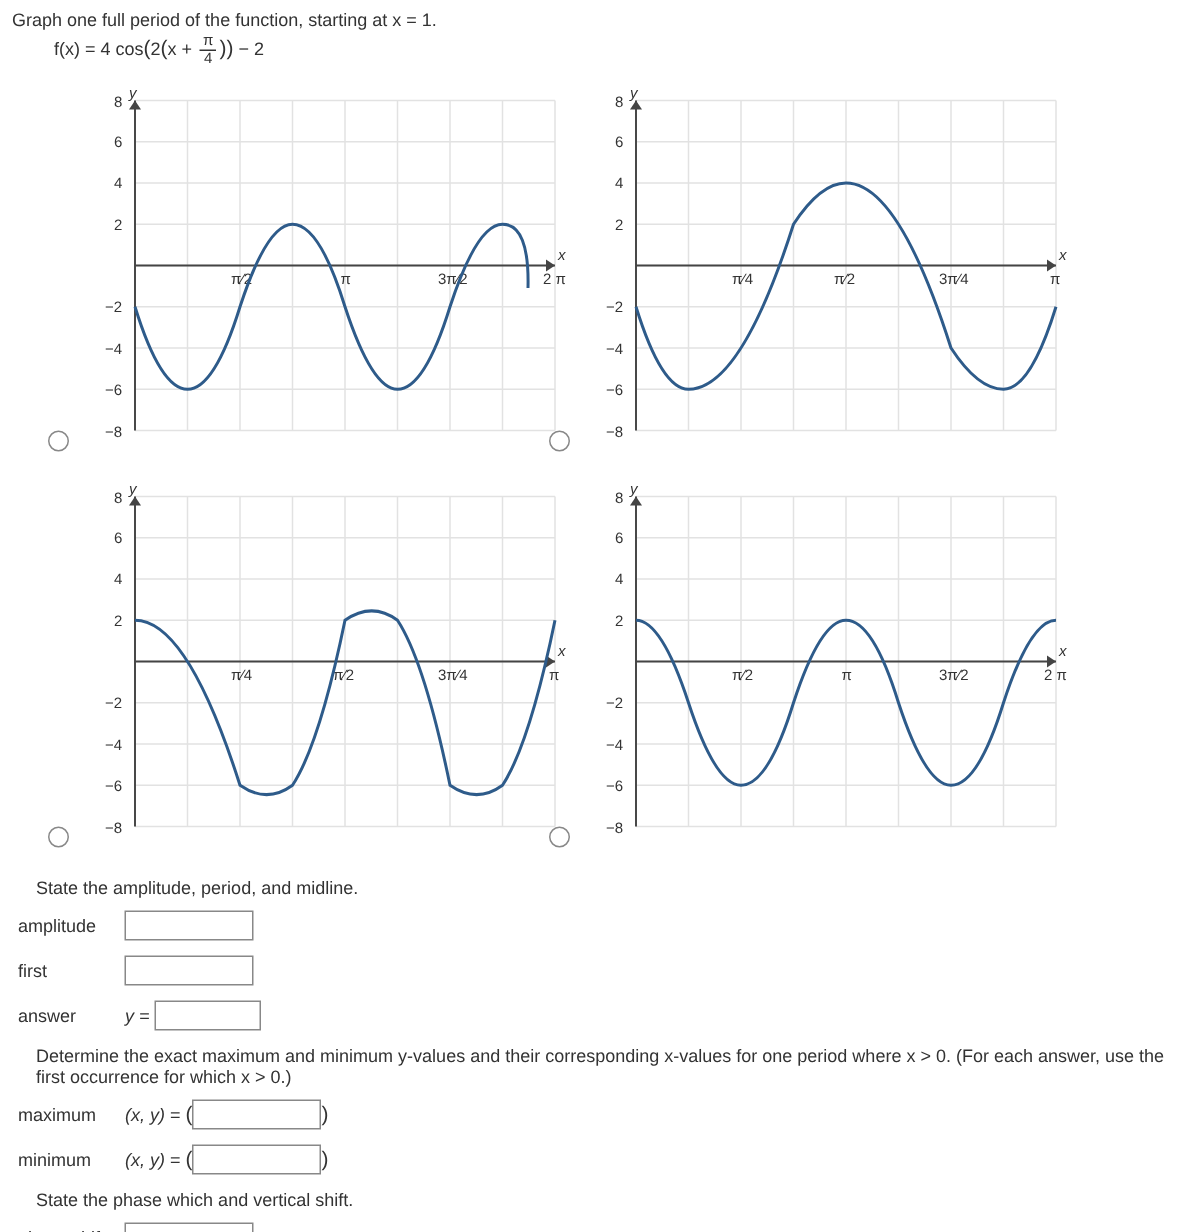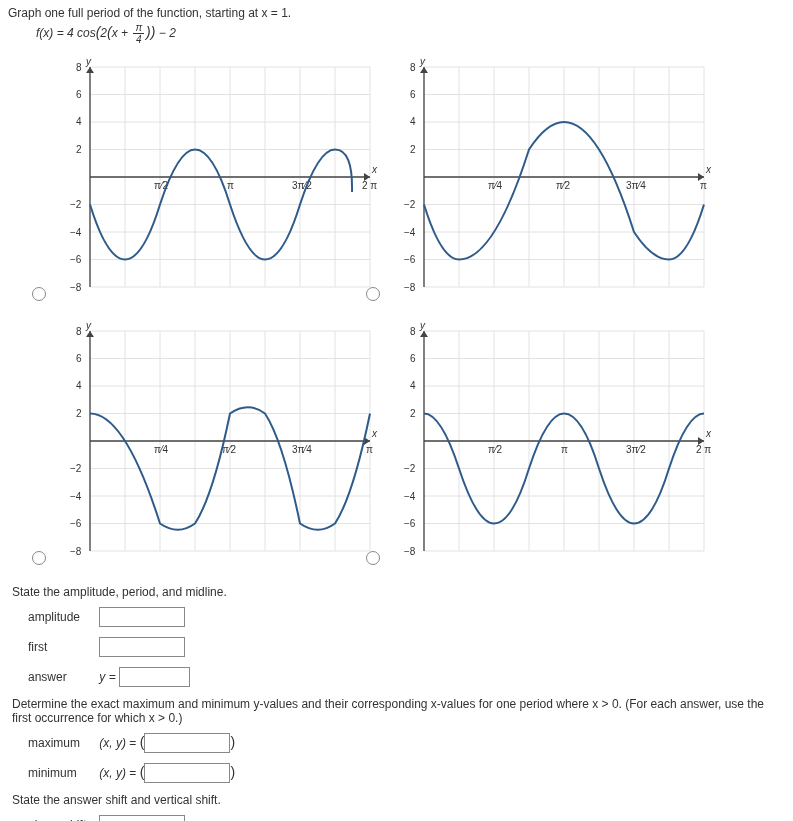--- a/index.html
+++ b/index.html
@@ -5,38 +5,38 @@
   body {
     font-family: Arial, Helvetica, sans-serif;
     font-size: 12px;
     color: #333;
     margin: 0;
     padding: 4px 8px;
     width: 793px;
     box-sizing: border-box;
   }
   .q-text { margin: 2px 0 2px 0; }
-  .formula { margin-left: 28px; font-style: italic; }
+  .formula { margin-left: 28px; }
   .formula .frac {
     display:inline-block; vertical-align:middle; text-align:center; font-size:10px; line-height:11px; margin:0 2px;
   }
   .formula .frac .top { border-bottom:1px solid #333; padding:0 2px; display:block;}
   .formula .frac .bot { padding:0 2px; display:block;}
   .graph-grid {
     display:flex; flex-wrap:wrap; width: 672px; margin: 6px 0 6px 40px;
   }
   .graph-wrap { width:330px; height:250px; position:relative; margin:6px 2px 8px 2px;}
   .radio { position:absolute; left:-18px; bottom:6px; width:12px; height:12px; border:1px solid #888; border-radius:50%; background:#fff;}
   svg .grid { stroke:#e2e2e2; stroke-width:1; }
   svg .axis { stroke:#444; stroke-width:1.3; }
   svg .curve { stroke:#2e5b8a; stroke-width:2; fill:none; }
   svg text { font-family: Arial; font-size:10px; fill:#333; }
   svg text.ital { font-style:italic; }
-  .sec-head { margin: 6px 0 8px 4px; }
-  .input-row { margin:4px 0 10px 20px; }
+  .sec-head { margin: 6px 0 8px 16px; }
+  .input-row { margin:4px 0 10px 4px; }
   .input-row .lbl { display:inline-block; width:68px; }
   input[type="text"].short { width:80px; height:18px; border:1px solid #888; padding:0 2px; font-size:12px; }
   input[type="text"].short2 { width:65px; height:18px; border:1px solid #888; padding:0 2px; font-size:12px; }
   .paren { font-size:14px; }
 </style>
 </head>
 <body>
 
 <div class="q-text">Graph one full period of the function, starting at x = 1.</div>
 <div class="formula">
@@ -272,17 +272,17 @@
   <span class="lbl">maximum</span>
   <span><span style="font-style:italic">(x, y)</span> = </span>
   <span class="paren">(</span><input type="text" class="short" style=""><span class="paren">)</span>
 </div>
 <div class="input-row">
   <span class="lbl">minimum</span>
   <span><span style="font-style:italic">(x, y)</span> = </span>
   <span class="paren">(</span><input type="text" class="short" style=""><span class="paren">)</span>
 </div>
 
-<div class="sec-head">State the answer shift and vertical shift.</div>
+<div class="sec-head">State the phase which and vertical shift.</div>
 <div class="input-row">
   <span class="lbl">phase shift</span>
   <input type="text" class="short" style="">
 </div>
 
 </body></html>

